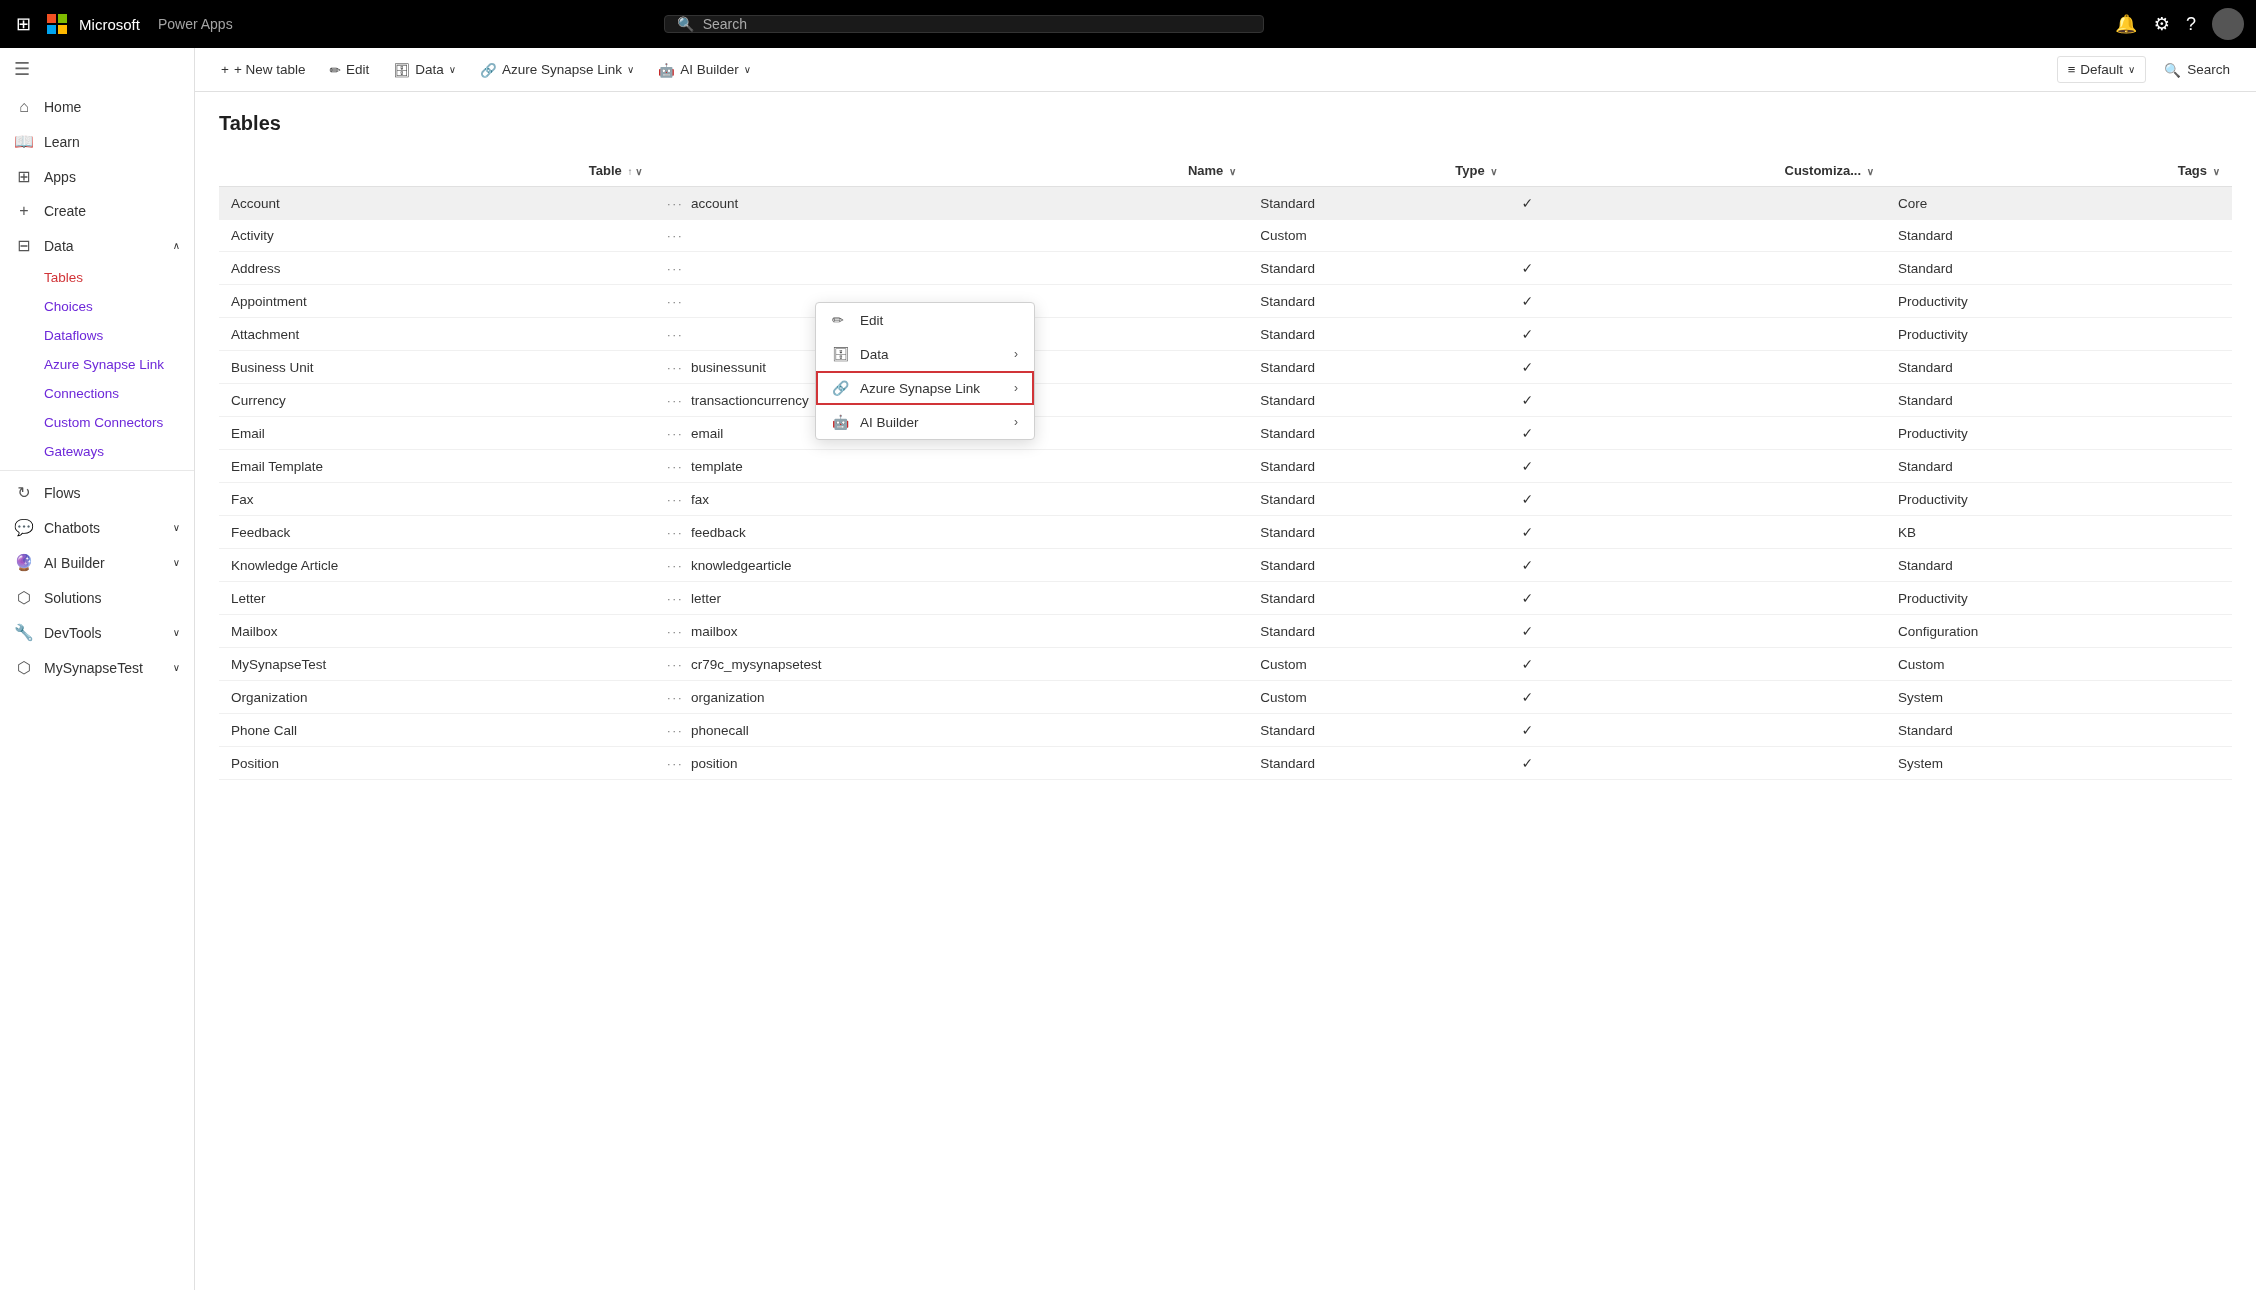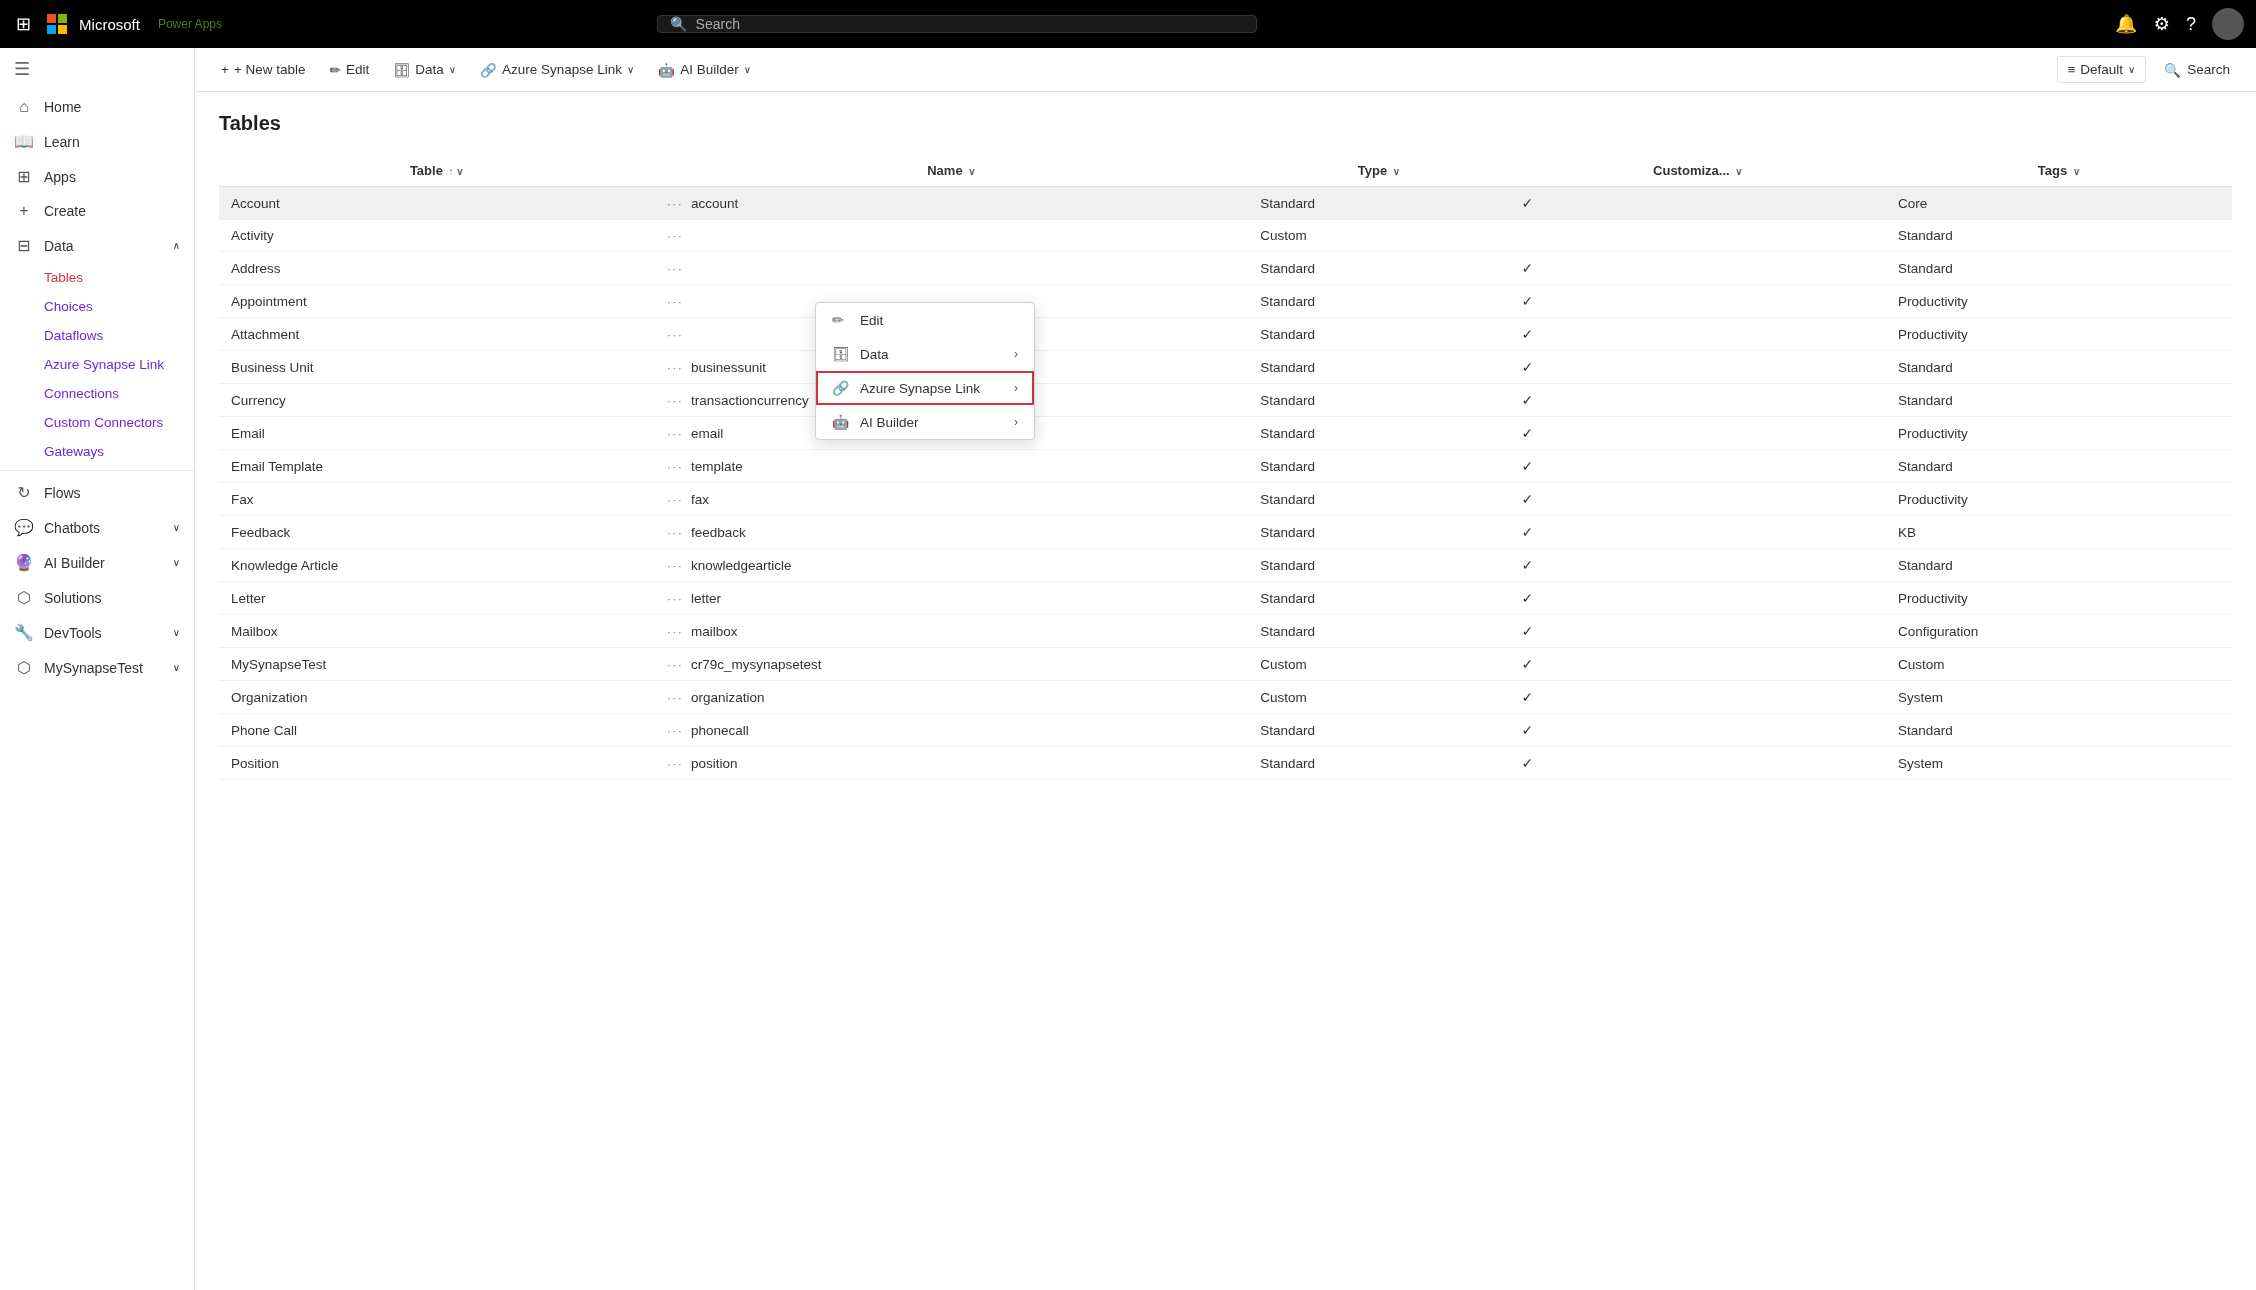--- a/index.html
+++ b/index.html
@@ -16,21 +16,21 @@
       flex-shrink: 0;
     }
     .top-nav .waffle { color: #fff; font-size: 18px; cursor: pointer; padding: 4px; }
     .top-nav .ms-logo { display: flex; gap: 2px; align-items: center; }
     .ms-logo-grid { display: grid; grid-template-columns: 1fr 1fr; gap: 2px; width: 20px; height: 20px; }
     .ms-logo-grid span { display: block; }
     .ms-logo-grid .r { background: #f25022; }
     .ms-logo-grid .g { background: #7fba00; }
     .ms-logo-grid .b { background: #00a4ef; }
     .ms-logo-grid .y { background: #ffb900; }
-    .top-nav .app-name { color: #4d7c0f; font-size: 12px; margin-left: 6px; }
+    .top-nav .app-name { color: #a3a3a3; font-size: 14px; margin-left: 6px; }
     .top-nav .ms-text { color: #fff; font-size: 15px; }
     .top-nav .search-bar {
       flex: 1;
       max-width: 600px;
       margin: 0 auto;
       background: #1a1a1a;
       border: 1px solid #333;
       border-radius: 4px;
       display: flex;
       align-items: center;
@@ -119,21 +119,21 @@
       border: none; background: transparent; cursor: pointer; color: #333; font-size: 13.5px;
     }
 
     
     .page-content { flex: 1; overflow-y: auto; padding: 20px 24px; position: relative; }
     .page-title { font-size: 20px; font-weight: 600; color: #1f1f1f; margin-bottom: 20px; }
 
     
     .data-table { width: 100%; border-collapse: collapse; }
     .data-table th {
-      text-align: center;
+      text-align: right;
       padding: 8px 12px;
       font-size: 13px;
       font-weight: 600;
       color: #333;
       border-bottom: 1px solid #e0e0e0;
       white-space: nowrap;
     }
     .data-table th .sort-icon { font-size: 10px; color: #666; margin-left: 2px; }
     .data-table td {
       padding: 8px 12px;

